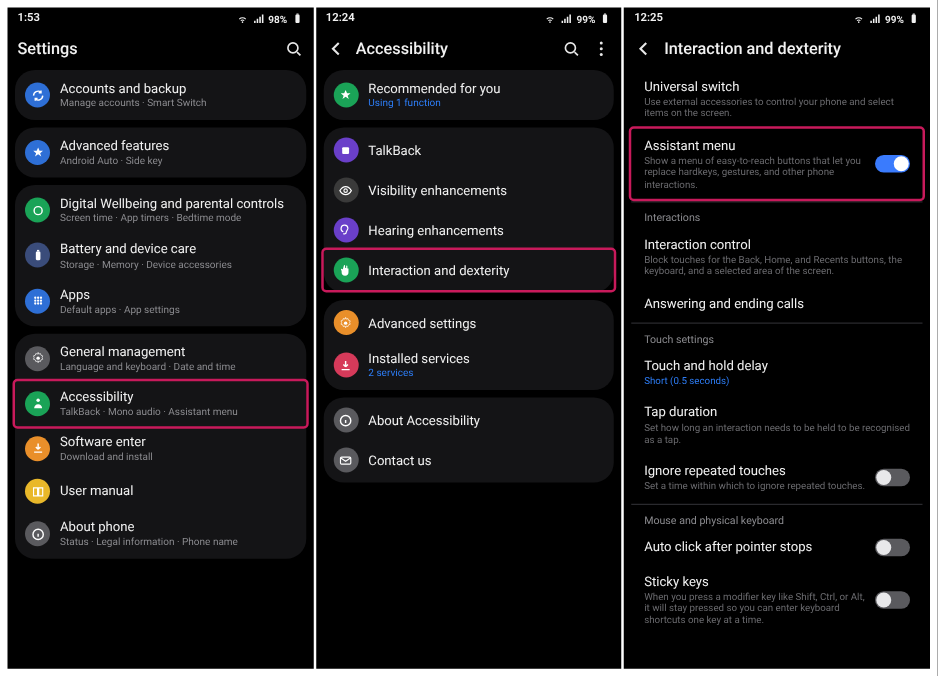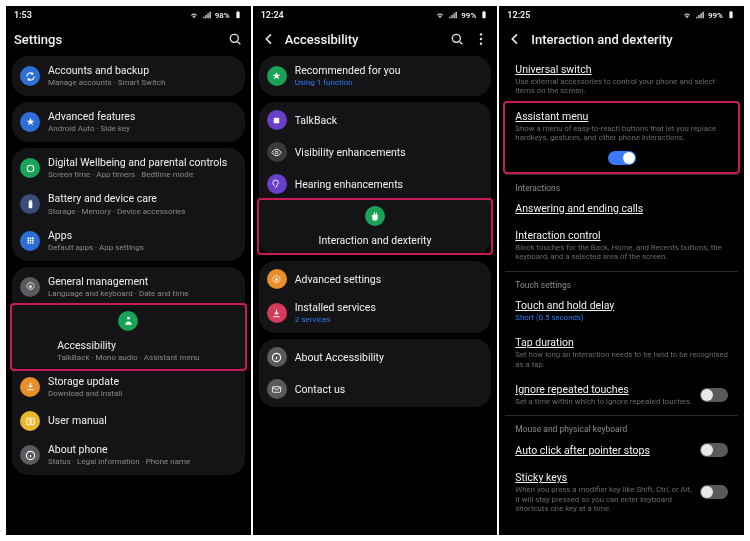--- a/index.html
+++ b/index.html
@@ -89,28 +89,27 @@
     flex:0 0 auto;
     color:#fff;
   }
   .icon-circ svg { width:11px; height:11px; }
   .section-title {
     font-size:8.5px;
     color: var(--text-dim);
     padding:6px 10px 2px 10px;
   }
   .flat .row { padding:7px 10px; }
-  .flat .label { font-size:10.5px;text-decoration:underline; }
+  .flat .label { font-size:10.5px; }
   .flat .sub { font-size:7.8px; color: var(--text-dim2); line-height:1.2; }
   .flat .sub.accent { color: var(--accent); }
   .hl {
     border:2px solid var(--highlight);
     border-radius:4px;
     margin:-2px;
-    flex-direction:column;
   }
   .toggle {
     width:28px; height:14px; border-radius:7px;
     background: var(--toggle-off);
     position:relative; flex:0 0 auto;
   }
   .toggle::after {
     content:"";
     position:absolute; top:1px; left:1px;
     width:12px; height:12px; border-radius:50%;
@@ -246,21 +245,21 @@
               <div class="sub">TalkBack · Mono audio · Assistant menu</div>
             </div>
           </div>
           <div class="row">
             <div class="icon-circ" style="background: rgb(233, 143, 42);">
               <svg viewBox="0 0 24 24" fill="none" stroke="currentColor" stroke-width="2.5">
                 <path d="M12 4v10m0 0l-4-4m4 4l4-4M5 19h14"></path>
               </svg>
             </div>
             <div class="rowtext">
-              <div class="label">Storage update</div>
+              <div class="label">Software enter</div>
               <div class="sub">Download and install</div>
             </div>
           </div>
           <div class="row">
             <div class="icon-circ" style="background: rgb(233, 184, 42);">
               <svg viewBox="0 0 24 24" fill="none" stroke="currentColor" stroke-width="2">
                 <path d="M4 5h7v14H4zM13 5h7v14h-7z"></path>
               </svg>
             </div>
             <div class="rowtext">
@@ -463,27 +462,27 @@
           <div class="rowtext">
             <div class="label">Assistant menu</div>
             <div class="sub">Show a menu of easy-to-reach buttons that let you replace hardkeys, gestures, and other phone interactions.</div>
           </div>
           <div class="toggle on"></div>
         </div>
         <div class="divider"></div>
         <div class="section-title">Interactions</div>
         <div class="row">
           <div class="rowtext">
-            <div class="label">Answering and ending calls</div>
-          </div>
-        </div>
-        <div class="row">
-          <div class="rowtext">
             <div class="label">Interaction control</div>
             <div class="sub">Block touches for the Back, Home, and Recents buttons, the keyboard, and a selected area of the screen.</div>
+          </div>
+        </div>
+        <div class="row">
+          <div class="rowtext">
+            <div class="label">Answering and ending calls</div>
           </div>
         </div>
         <div class="divider"></div>
         <div class="section-title">Touch settings</div>
         <div class="row">
           <div class="rowtext">
             <div class="label">Touch and hold delay</div>
             <div class="sub accent">Short (0.5 seconds)</div>
           </div>
         </div>

